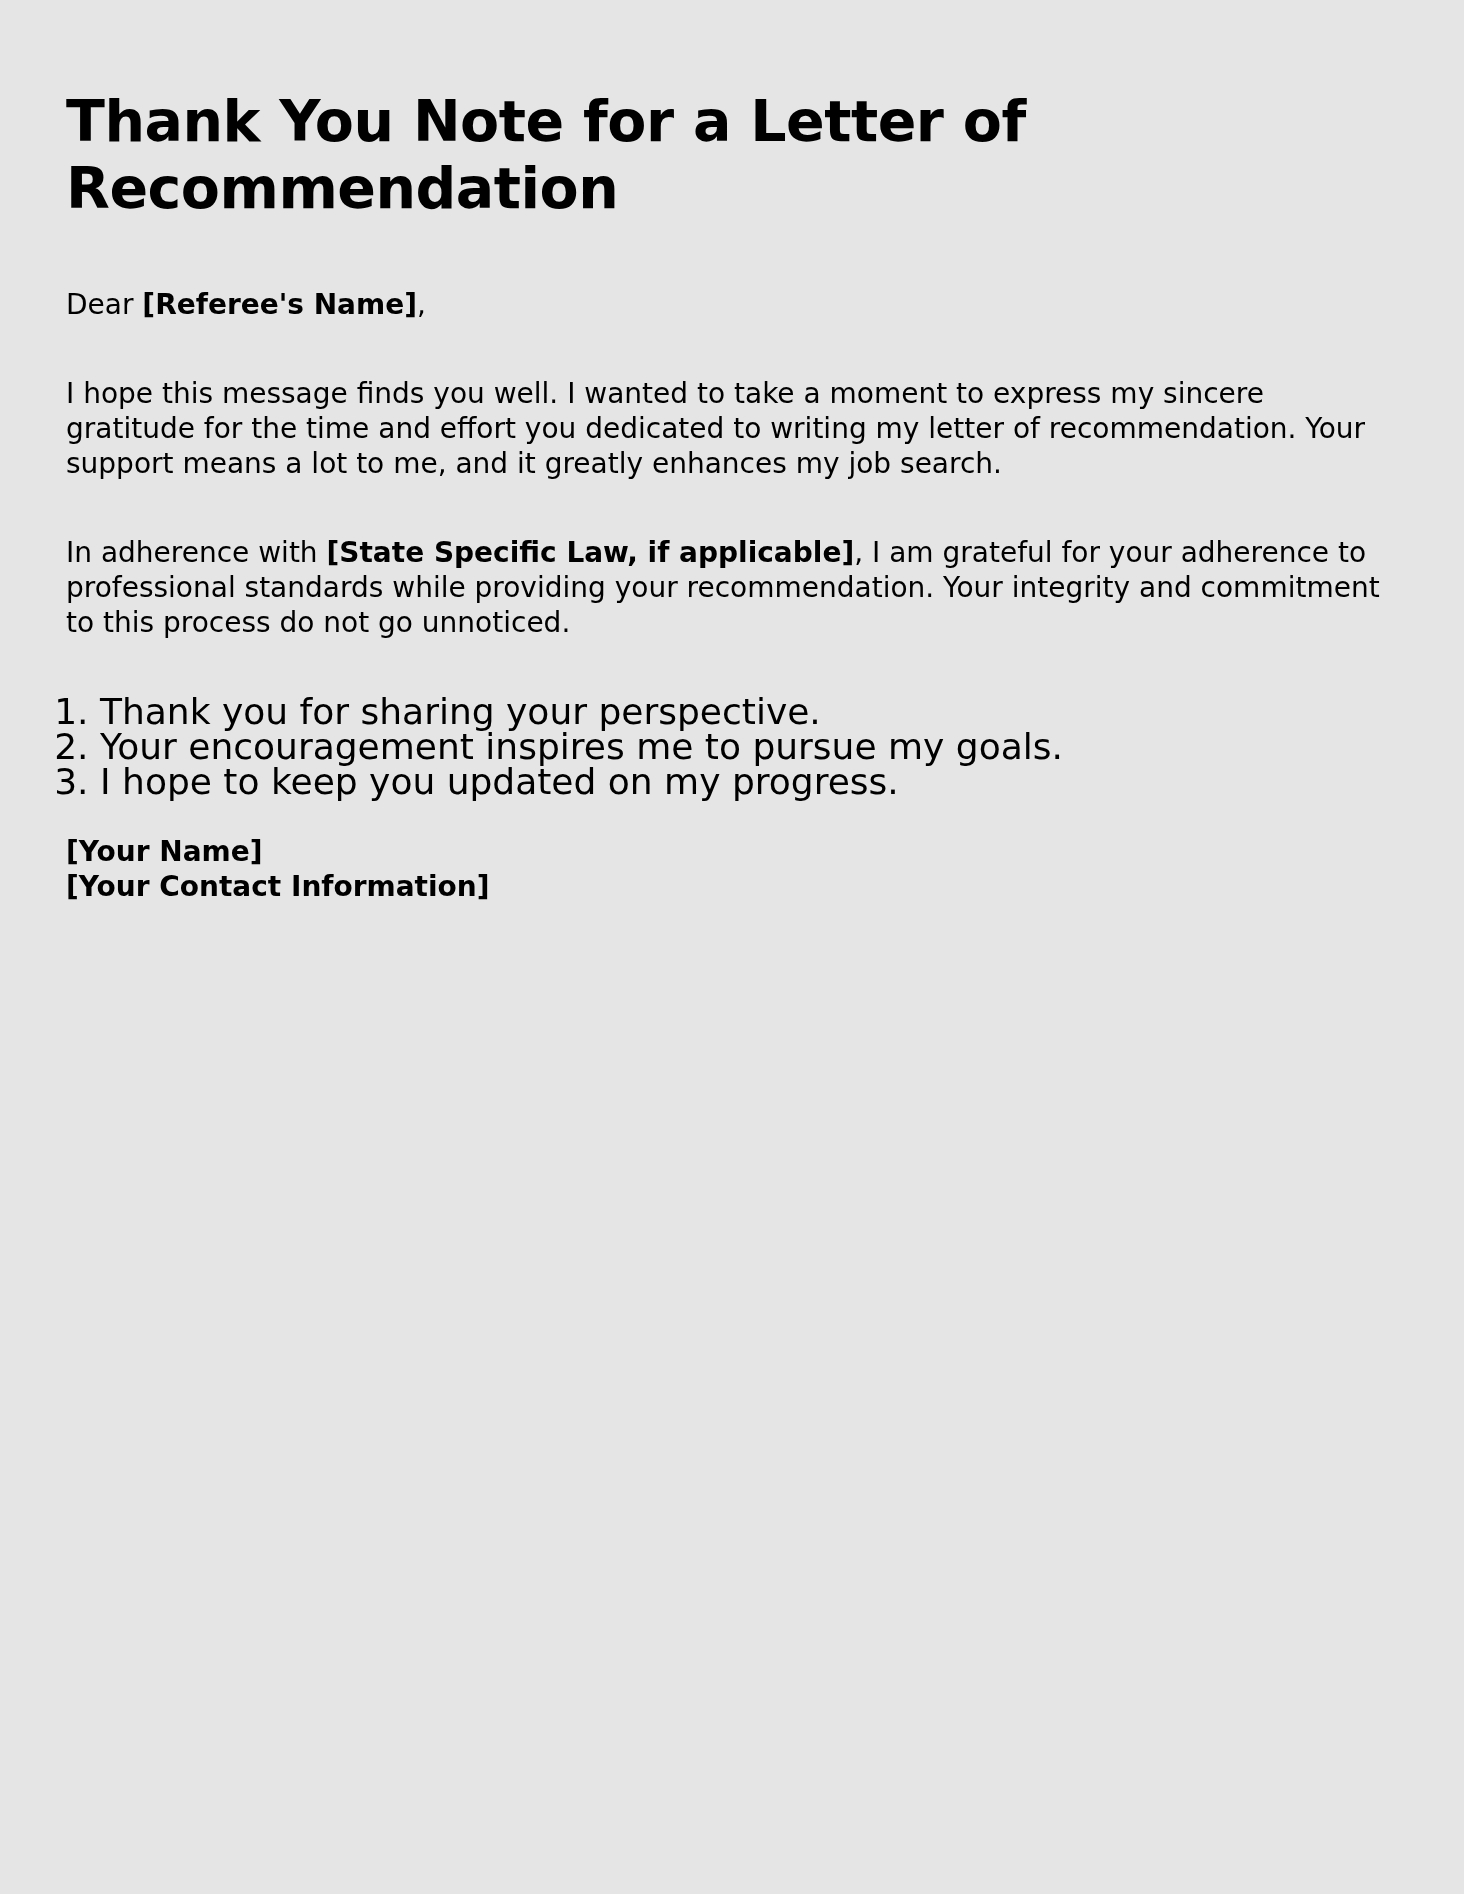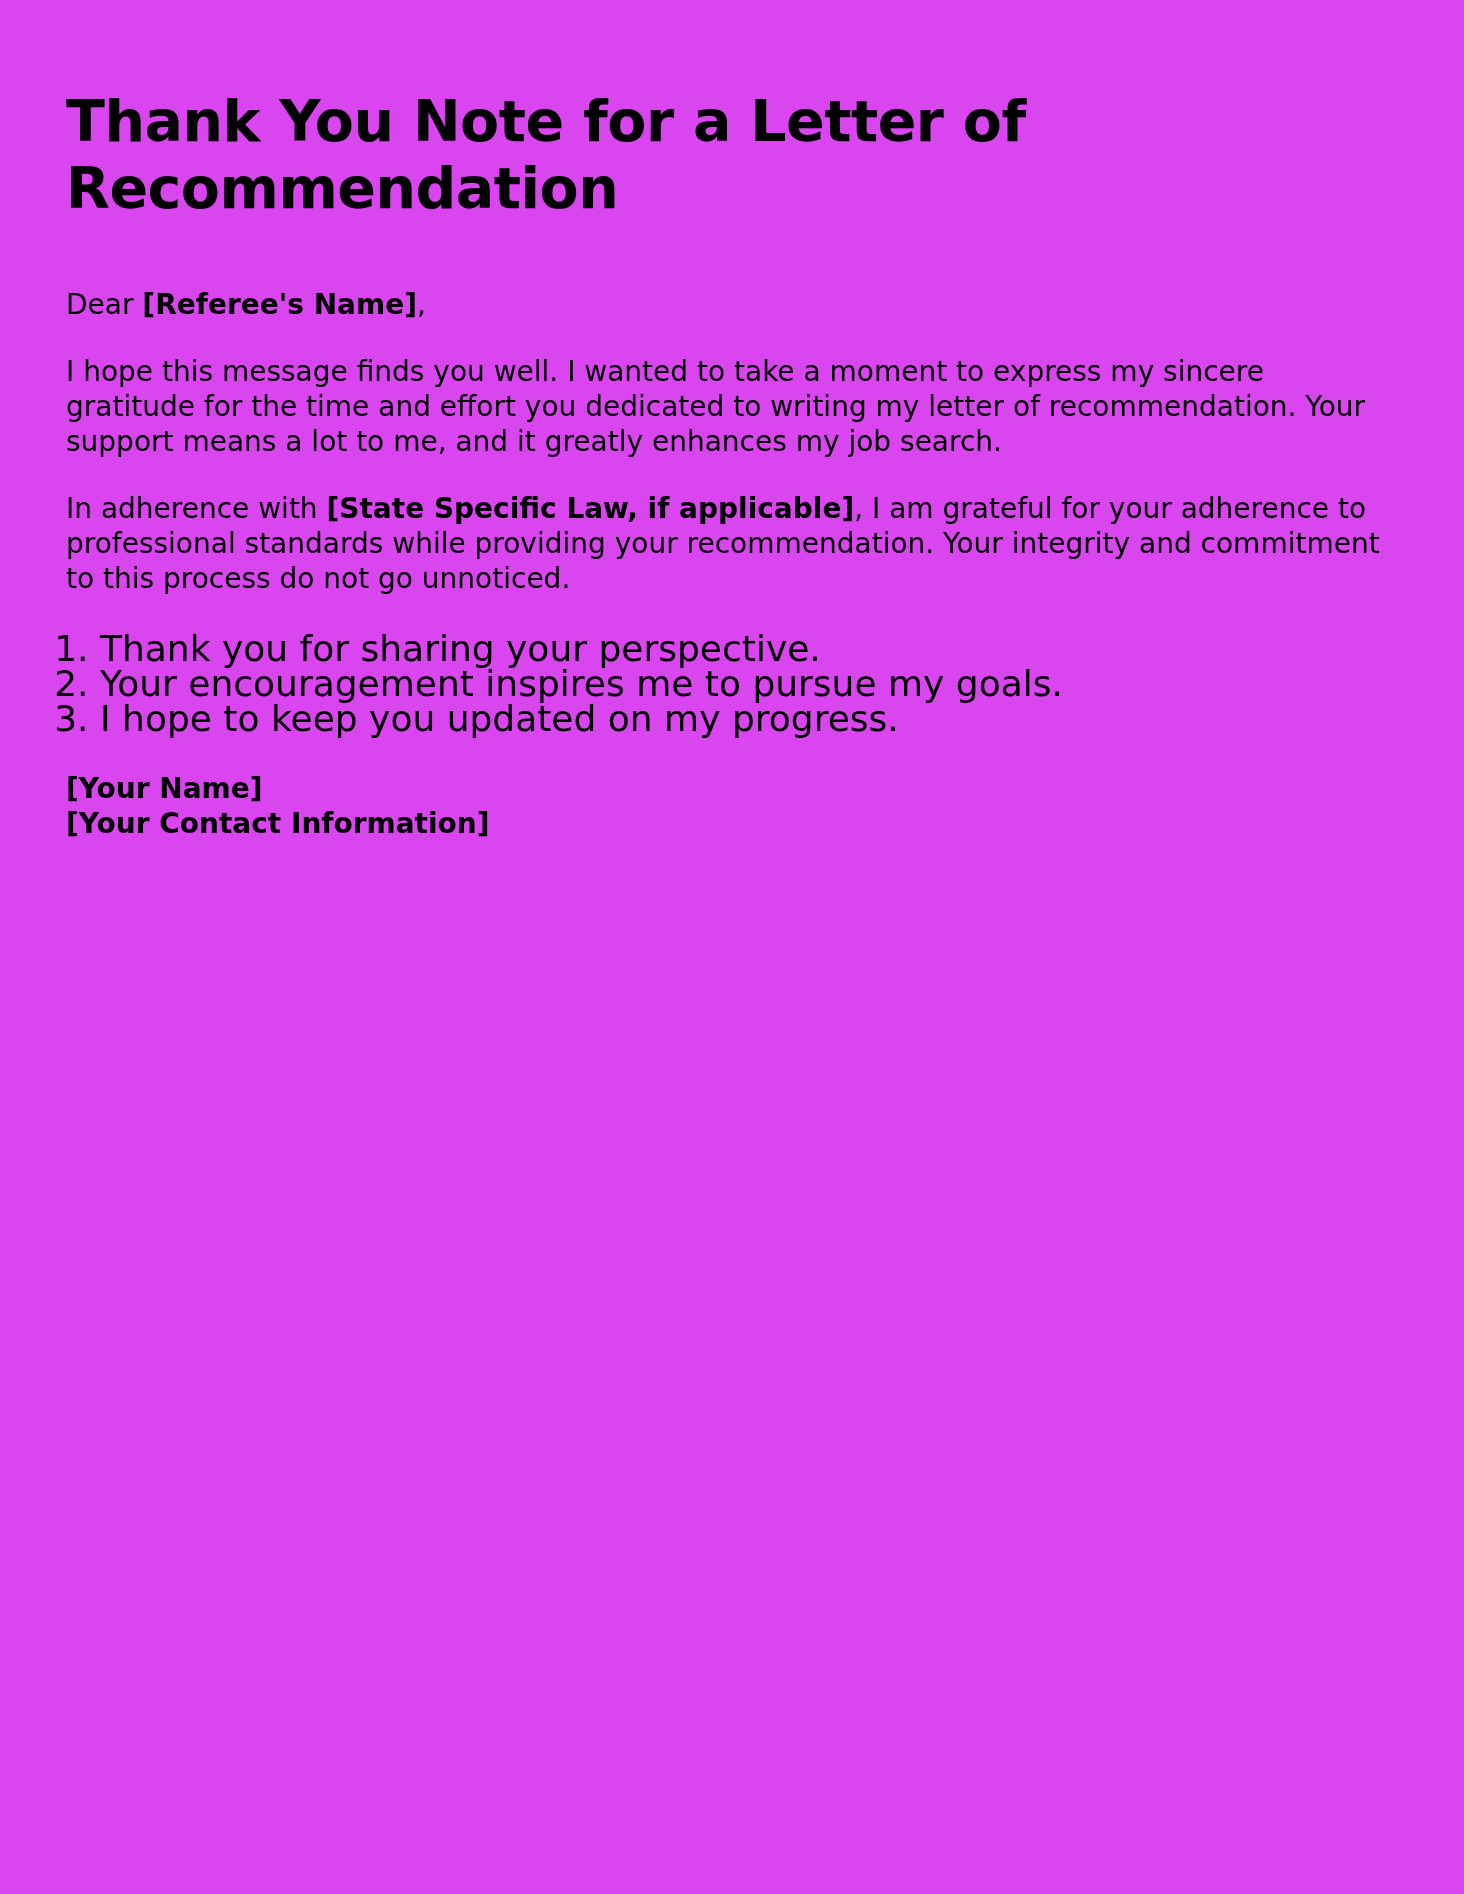--- a/index.html
+++ b/index.html
@@ -4,39 +4,39 @@
 <style>
   html, body {
     margin: 0;
     padding: 0;
     background: #ffffff;
   }
   .page {
     position: relative;
     width: 1464px;
     height: 1894px;
-    background: #d946ef;
+    background: #e5e5e5;
     color: #000000;
     font-family: "DejaVu Sans", sans-serif;
     box-sizing: border-box;
     padding: 56px 66px;
     overflow: hidden;
   }
   h1.doc-title {
     font-size: 57px;
     line-height: 1.18;
     font-weight: bold;
     margin: 32px 0 64px 0;
     letter-spacing: -0.5px;
     max-width: 1200px;
   }
   p, .sig-line {
     font-size: 28px;
     line-height: 35px;
-    margin: 32px 0;
+    margin: 54px 0;
   }
   .bold { font-weight: bold; }
   ol.points {
     font-size: 36px;
     line-height: 35px;
     margin: 35px 0;
     padding-left: 34px;
   }
   ol.points li { margin: 0; }
   .signoff-row {

